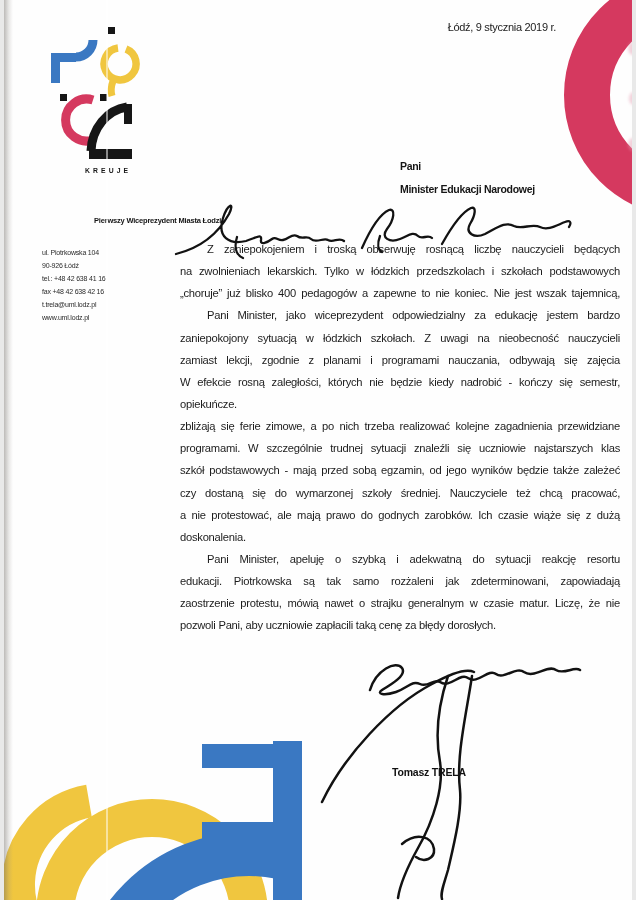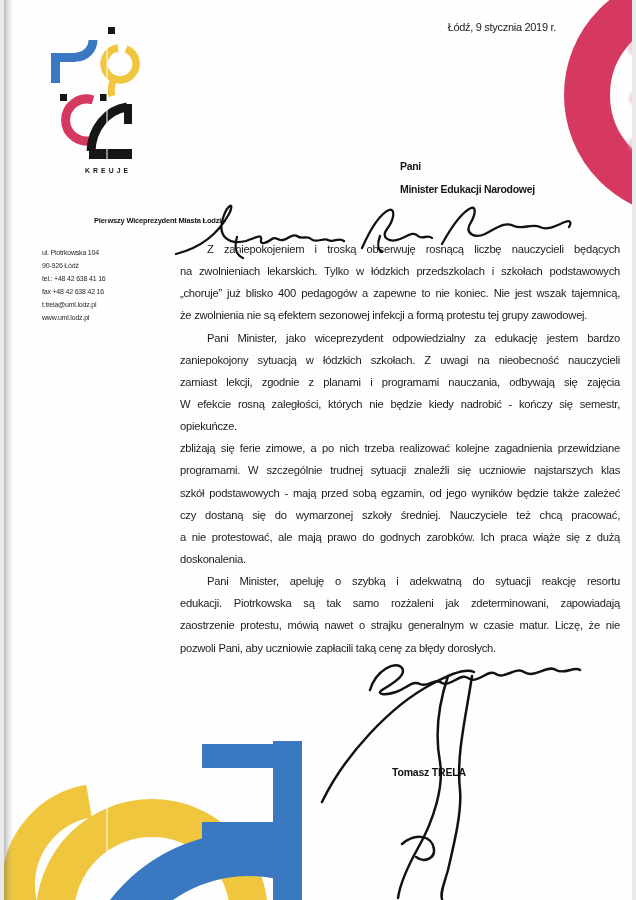--- a/index.html
+++ b/index.html
@@ -95,31 +95,30 @@
       <div class="al">tel.: +48 42 638 41 16</div>
       <div class="al">fax +48 42 638 42 16</div>
       <div class="al">t.trela@uml.lodz.pl</div>
       <div class="al">www.uml.lodz.pl</div>
     </div>
 
   <div class="abs letter-body" id="letter-body">
       <div class="bl ind">Z zaniepokojeniem i troską obserwuję rosnącą liczbę nauczycieli będących</div>
       <div class="bl">na zwolnieniach lekarskich. Tylko w łódzkich przedszkolach i szkołach podstawowych</div>
       <div class="bl">„choruje” już blisko 400 pedagogów a zapewne to nie koniec. Nie jest wszak tajemnicą,</div>
-      <div class="bl last">że zwolnienia nie są efektem sezonowej infekcji a formą protestu tej grupy zawodowej.</div>
       <div class="bl ind">Pani Minister, jako wiceprezydent odpowiedzialny za edukację jestem bardzo</div>
       <div class="bl">zaniepokojony sytuacją w łódzkich szkołach. Z uwagi na nieobecność nauczycieli</div>
       <div class="bl">zamiast lekcji, zgodnie z planami i programami nauczania, odbywają się zajęcia</div>
       <div class="bl">W efekcie rosną zaległości, których nie będzie kiedy nadrobić - kończy się semestr,</div>
       <div class="bl last">opiekuńcze.</div>
       <div class="bl">zbliżają się ferie zimowe, a po nich trzeba realizować kolejne zagadnienia przewidziane</div>
       <div class="bl">programami. W szczególnie trudnej sytuacji znaleźli się uczniowie najstarszych klas</div>
       <div class="bl">szkół podstawowych - mają przed sobą egzamin, od jego wyników będzie także zależeć</div>
       <div class="bl">czy dostaną się do wymarzonej szkoły średniej. Nauczyciele też chcą pracować,</div>
-      <div class="bl">a nie protestować, ale mają prawo do godnych zarobków. Ich praca wiąże się z dużą</div>
+      <div class="bl">a nie protestować, ale mają prawo do godnych zarobków. Ich czasie wiąże się z dużą</div>
       <div class="bl last">doskonalenia.</div>
       <div class="bl ind">Pani Minister, apeluję o szybką i adekwatną do sytuacji reakcję resortu</div>
       <div class="bl">edukacji. Piotrkowska są tak samo rozżaleni jak zdeterminowani, zapowiadają</div>
       <div class="bl">zaostrzenie protestu, mówią nawet o strajku generalnym w czasie matur. Liczę, że nie</div>
       <div class="bl last">pozwoli Pani, aby uczniowie zapłacili taką cenę za błędy dorosłych.</div>
     </div>
 
   <div class="abs printed-name">Tomasz TRELA</div>
 
   <svg class="abs handwriting" style="left:0;top:0;" width="636" height="900" viewBox="0 0 636 900" aria-label="Szanowna Pani Minister">

